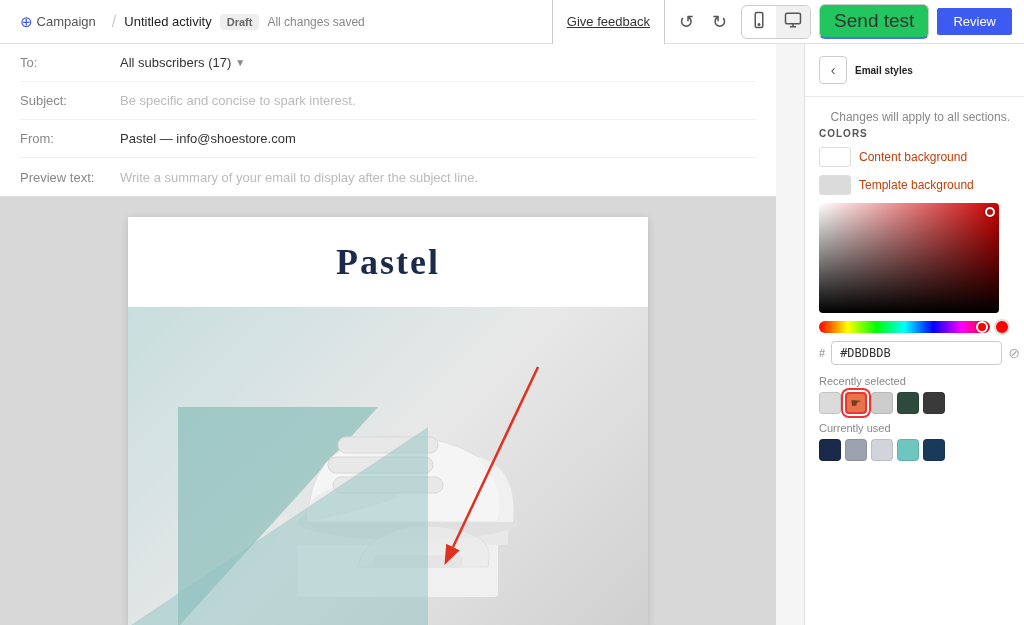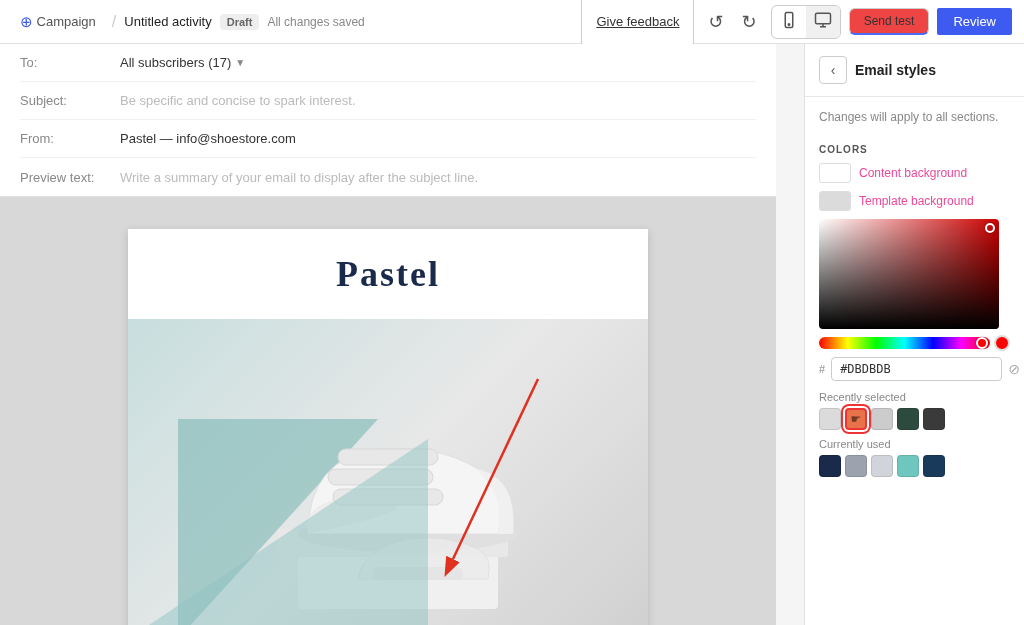--- a/index.html
+++ b/index.html
@@ -34,21 +34,21 @@
       color: #555; font-size: 18px; padding: 4px 6px;
       border-radius: 4px;
     }
     .view-toggle { display: flex; border: 1px solid #ccc; border-radius: 6px; overflow: hidden; }
     .view-btn {
       background: none; border: none; cursor: pointer;
       padding: 5px 8px; font-size: 16px; color: #555;
     }
     .view-btn.active { background: #f0f0f0; }
     .btn-send-test {
-      font-size: 12px; border: 1px solid #ccc; background: #ef4444;
+      font-size: 19px; border: 1px solid #ccc; background: #22c55e;
       border-radius: 6px; padding: 5px 14px; cursor: pointer; color: #333;
       border-bottom: 2px solid #4a6cf7;
     }
     .btn-review {
       font-size: 13px; background: #3d5af1; color: #fff;
       border: none; border-radius: 2px; padding: 6px 16px; cursor: pointer; font-weight: 500;
     }
 
     
     .main-layout { display: flex; height: calc(625px - 44px); gap: 28px; }
@@ -72,21 +72,21 @@
     .meta-placeholder { color: #bbb; }
     .meta-dropdown {
       display: flex; align-items: center; gap: 4px;
       color: #333; cursor: pointer;
     }
     .dropdown-arrow { font-size: 10px; color: #888; }
 
     
     .email-canvas {
       flex: 1; overflow: auto; background: #d8d8d8;
-      display: flex; justify-content: center; padding: 32px;
+      display: flex; justify-content: center; padding: 20px;
     }
     .email-content {
       width: 520px; background: #fff; min-height: 400px;
       box-shadow: 0 2px 8px rgba(0,0,0,0.15);
     }
     .email-header {
       padding: 24px; text-align: center; background: #fff;
     }
     .email-brand {
       font-size: 36px; font-weight: 700; color: #1a2a4a;
@@ -116,36 +116,36 @@
     .panel-header {
       display: flex; align-items: center; gap: 8px;
       padding: 12px 14px; border-bottom: 1px solid #e8e8e8;
     }
     .panel-back-btn {
       background: none; border: 1px solid #ccc;
       border-radius: 4px; cursor: pointer;
       width: 28px; height: 28px; display: flex; align-items: center; justify-content: center;
       font-size: 14px; color: #555;
     }
-    .panel-title { font-size: 14px; font-weight: 600; color: #222; }
+    .panel-title { font-size: 10px; font-weight: 600; color: #222; }
     .panel-body { padding: 12px 14px; overflow-y: auto; flex: 1; }
-    .panel-info { font-size: 12px; color: #888; margin-bottom: 18px; line-height: 1.4; }
+    .panel-info { font-size: 12px; color: #888; margin-bottom: 2px; line-height: 1.4; text-align: right; }
     .section-label {
       font-size: 10px; font-weight: 700; color: #555; letter-spacing: 1px;
       text-transform: uppercase; margin-bottom: 8px;
     }
     .color-row {
       display: flex; align-items: center; gap: 8px;
       margin-bottom: 8px;
     }
     .color-swatch-lg {
       width: 32px; height: 20px; border-radius: 3px;
       border: 1px solid #ddd; cursor: pointer;
     }
-    .color-label { font-size: 12px; color: #ec4899; }
+    .color-label { font-size: 12px; color: #c2410c; }
 
     
     .color-picker-area { margin-bottom: 10px; }
     .color-gradient {
       width: 180px; height: 110px;
       border-radius: 4px; position: relative; overflow: hidden;
       background: linear-gradient(to right, #fff, #c00);
       cursor: crosshair;
       margin-bottom: 6px;
     }

